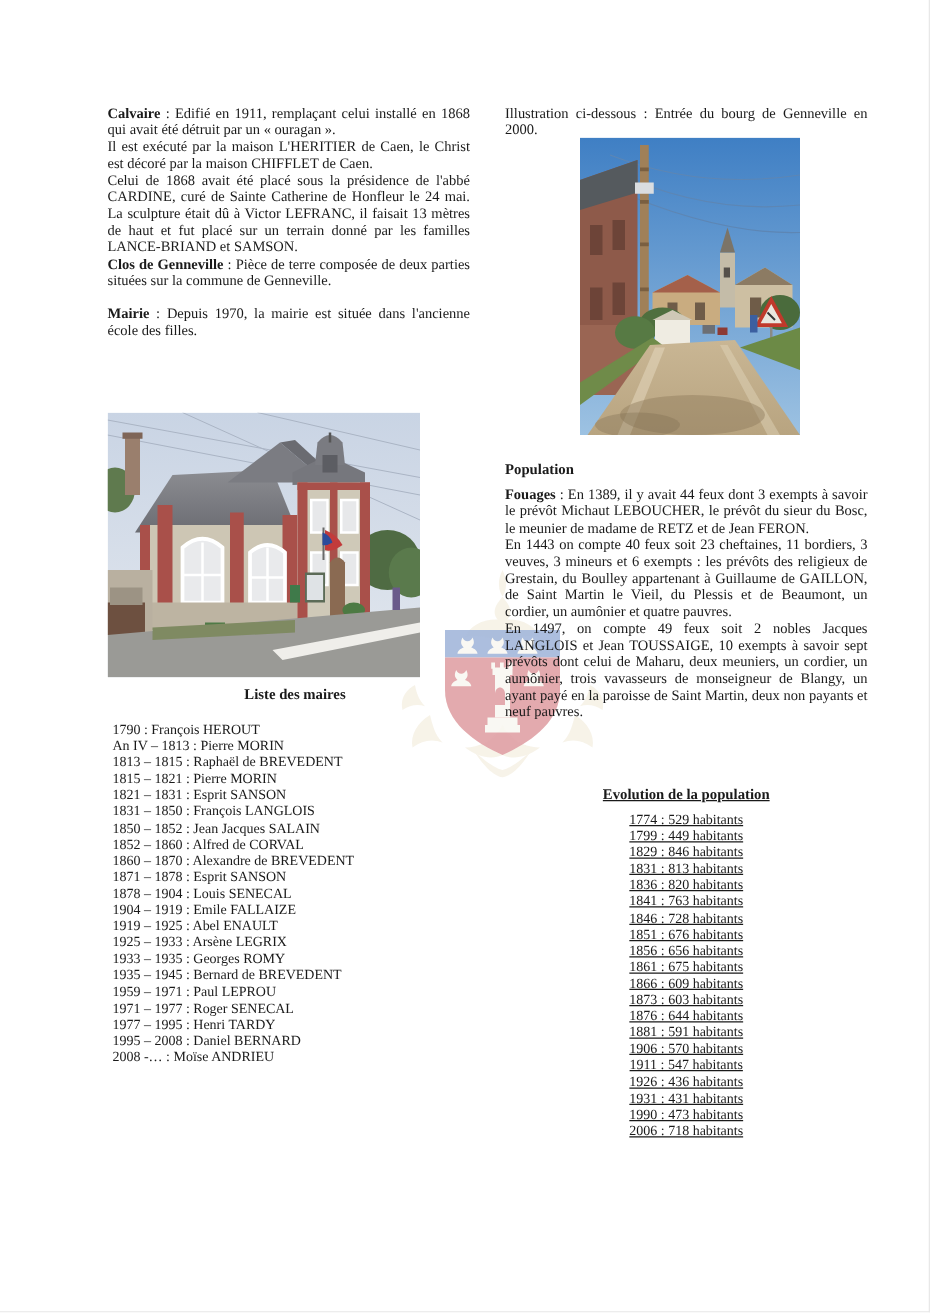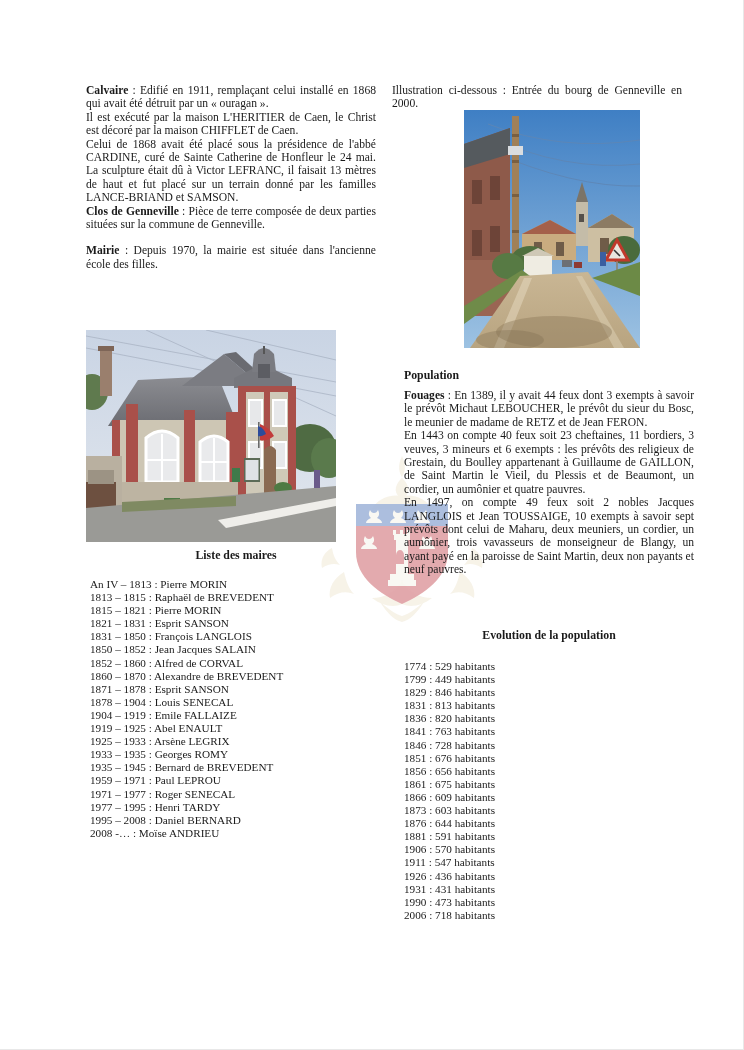--- a/index.html
+++ b/index.html
@@ -33,21 +33,21 @@
     pointer-events: none;
     z-index: 0;
   }
 
   
   .col {
     position: absolute;
     z-index: 2;
   }
   #col-left  { left: 86px;  top: 84px;  width: 290px; }
-  #col-right { left: 392px; top: 84px;  width: 290px; }
+  #col-right { left: 404px; top: 84px;  width: 290px; }
 
   p.para {
     margin: 0;
     text-align: justify;
     font-size: 11.6px;
     line-height: 13.4px;
     text-indent: 0;
   }
   p.para + p.para { margin-top: 0; }
   .b { font-weight: bold; }
@@ -102,23 +102,25 @@
     z-index: 2;
   }
   #mayors-list { margin-top: 16px; padding-left: 4px; }
 
   #pop-evolution {
     position: absolute;
     left: 404px;
     top: 628px;
     width: 290px;
     z-index: 2;
+    text-decoration: underline;
   }
   #pop-list {
-    margin-top: 18px;
+    margin-top: 8px;
+    text-align: center;
   }
   #pop-list li { display: block; }
 </style>
 </head>
 <body>
 
 <div id="page">
 
   <div id="watermark">
     <svg viewBox="0 0 168 170" xmlns="http://www.w3.org/2000/svg">
@@ -279,20 +281,21 @@
 
       <path d="M36 172 L150 166 L150 176 L36 182 Z" fill="#7f8a62"></path>
 
       <rect x="228" y="140" width="6" height="18" fill="#6a5a8a"></rect>
     </svg>
   </div>
 
   <div id="mayors-block">
     <h2 class="section-title centered">Liste des maires</h2>
     <ul class="list" id="mayors-list">
+      <li>1790 : François HEROUT</li>
       <li>An IV – 1813 : Pierre MORIN</li>
       <li>1813 – 1815 : Raphaël de BREVEDENT</li>
       <li>1815 – 1821 : Pierre MORIN</li>
       <li>1821 – 1831 : Esprit SANSON</li>
       <li>1831 – 1850 : François LANGLOIS</li>
       <li>1850 – 1852 : Jean Jacques SALAIN</li>
       <li>1852 – 1860 : Alfred de CORVAL</li>
       <li>1860 – 1870 : Alexandre de BREVEDENT</li>
       <li>1871 – 1878 : Esprit SANSON</li>
       <li>1878 – 1904 : Louis SENECAL</li>

